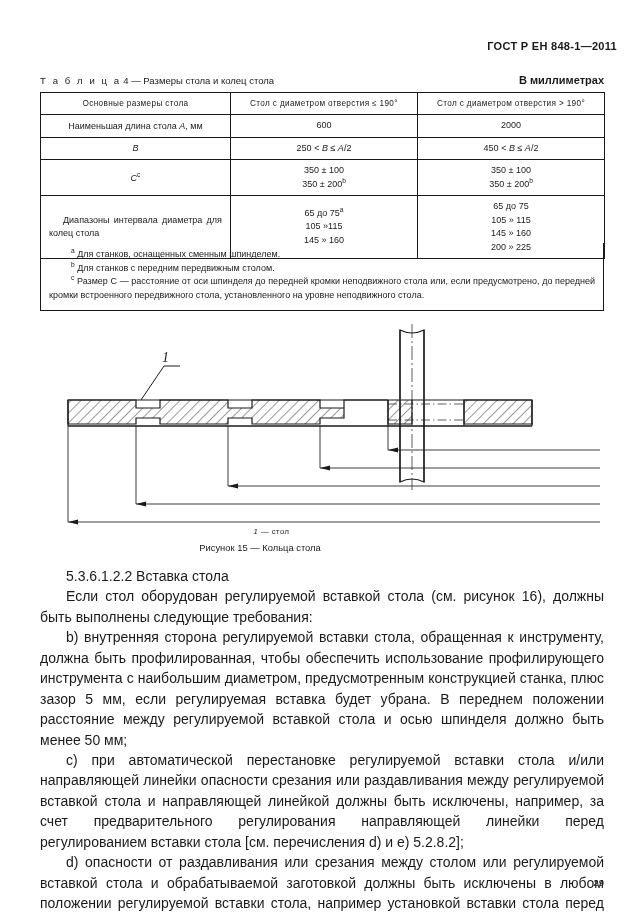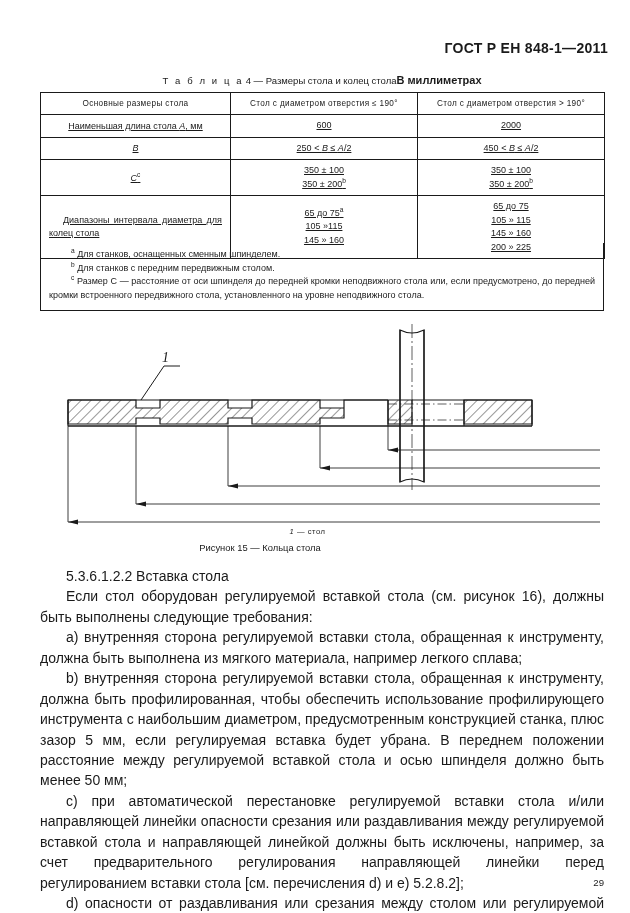--- a/index.html
+++ b/index.html
@@ -21,35 +21,35 @@
     inset: 0;
     width: 630px;
     height: 913px;
     background: #fff;
   }
 
   
   .running-head {
     position: absolute;
     top: 40px;
-    right: 22px;
-    font-size: 14px;
+    right: 13px;
+    font-size: 11px;
     font-weight: bold;
     letter-spacing: 0.3px;
     white-space: nowrap;
   }
 
   
   .table-caption-row {
     position: absolute;
     top: 74px;
     left: 40px;
     width: 564px;
     display: flex;
-    justify-content: center;
+    justify-content: space-between;
     align-items: baseline;
     font-size: 9.5px;
   }
   .table-caption-left { white-space: nowrap; }
   .tbl-word { letter-spacing: 2.1px; }
   .table-units { font-size: 11px; white-space: nowrap; font-weight: bold; }
 
   
   table.t4 {
     position: absolute;
@@ -67,21 +67,21 @@
     font-weight: normal;
   }
   table.t4 thead th {
     text-align: center;
     font-size: 8.2px;
     letter-spacing: 0.35px;
     padding: 4px 4px;
     height: 13px;
   }
   table.t4 thead tr th { border-bottom: 1px solid #1a1a1a; margin-top: 35px; }
-  table.t4 tbody tr td { text-align: center; text-decoration: underline; }
+  table.t4 tbody tr td { text-align: center; }
   table.t4 tbody tr td.rowhead { text-align: center; }
   table.t4 tbody tr td.rowhead-just {
     text-align: justify;
     text-align-last: left;
     text-indent: 14px;
     padding: 4px 8px 4px 8px;
     line-height: 1.45;
   }
   .col-a { width: 190px; }
   .col-b { width: 187px; }
@@ -129,21 +129,20 @@
   }
   .figure svg { display: block; }
   .fig-key {
     position: absolute;
     top: 527px;
     left: 0;
     width: 543px;
     text-align: center;
     font-size: 7.6px;
     letter-spacing: 0.5px;
-    margin-left: 36px;
   }
   .fig-key .num { font-style: italic; }
   .fig-caption {
     position: absolute;
     top: 542px;
     left: 0;
     width: 520px;
     text-align: center;
     font-size: 9.4px;
   }
@@ -337,21 +336,20 @@
     <span class="num">1</span>
     <span>—</span>
     <span>стол</span>
   </div>
 
   <div class="fig-caption">Рисунок 15 — Кольца стола</div>
 
   <div class="body">
     <p class="ind">5.3.6.1.2.2 Вставка стола</p>
     <p class="ind">Если стол оборудован регулируемой вставкой стола (см. рисунок 16), должны быть выполнены следующие требования:</p>
-    <p class="ind">a) внутренняя сторона регулируемой вставки стола, обращенная к инструменту, должна быть выполнена из мягкого материала, например легкого сплава;</p>
     <p class="ind">b) внутренняя сторона регулируемой вставки стола, обращенная к инструменту, должна быть профилированная, чтобы обеспечить использование профилирующего инструмента с наибольшим диаметром, предусмотренным конструкцией станка, плюс зазор 5 мм, если регулируемая вставка будет убрана. В переднем положении расстояние между регулируемой вставкой стола и осью шпинделя должно быть менее 50 мм;</p>
     <p class="ind">c) при автоматической перестановке регулируемой вставки стола и/или направляющей линейки опасности срезания или раздавливания между регулируемой вставкой стола и направляющей линейкой должны быть исключены, например, за счет предварительного регулирования  направляющей линейки  перед регулированием вставки стола [см. перечисления d) и e) 5.2.8.2];</p>
     <p class="ind">d) опасности от раздавливания или срезания между столом или регулируемой вставкой стола и обрабатываемой заготовкой должны быть исключены в любом положении регулируемой вставки стола, например установкой вставки стола перед подачей обрабатываемой заготовки. Обращенная к оператору сторона регулируемой вставки стола должна быть выполнена из мягкого материала типа резины твердостью между 60 и 70 единицами по Шору.</p>
   </div>
 
   <div class="page-number">29</div>
 
 </div>
 
 </body></html>

